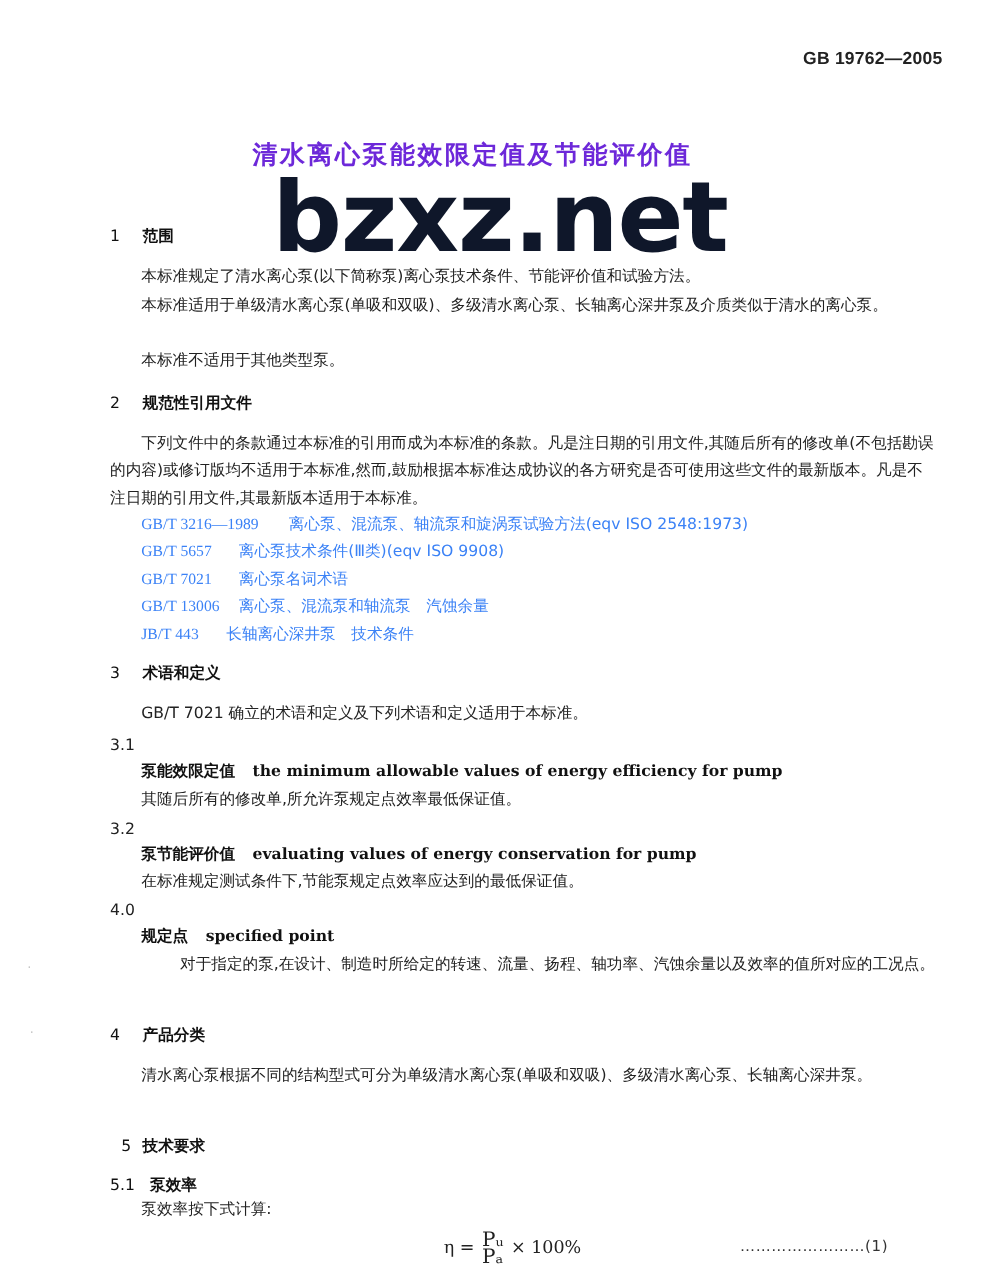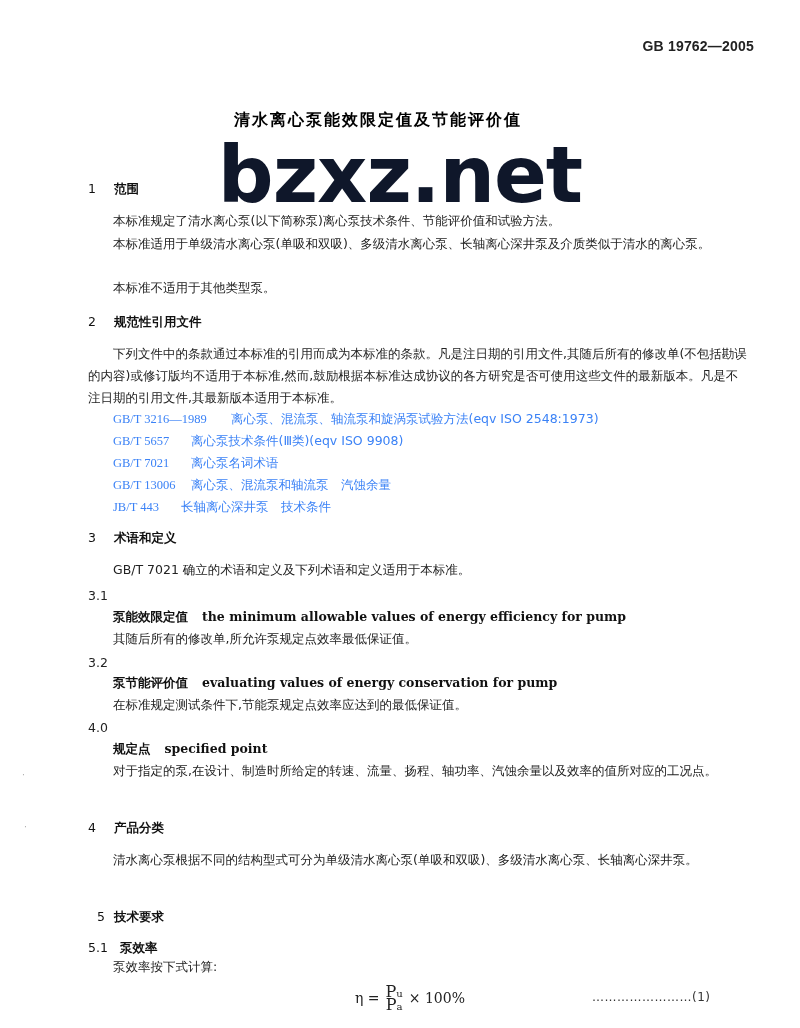--- a/index.html
+++ b/index.html
@@ -8,21 +8,21 @@
     font-family: "DejaVu Serif", "Liberation Serif", serif;
     color: #1a1a1a;
   }
   .abs { position: absolute; }
   .std-code {
     top: 38px; right: 46px; font-family: "Liberation Sans", "DejaVu Sans", sans-serif;
     font-size: 14px; font-weight: bold; color: #222; letter-spacing: 0.2px;
   }
   .title {
     top: 110px; left: 0; width: 756px; text-align: center;
-    font-family: "DejaVu Sans", sans-serif; font-size: 16px; font-weight: bold; letter-spacing: 2px; color: #000000;
+    font-family: "DejaVu Sans", sans-serif; font-size: 20px; font-weight: bold; letter-spacing: 2px; color: #6d28d9;
   }
   .watermark {
     top: 140px; left: 200px; width: 400px; text-align: center;
     font-family: "DejaVu Sans", "Liberation Sans", sans-serif; font-weight: bold;
     font-size: 78px; color: #0f172a; letter-spacing: -1px; line-height: 70px;
     z-index: 0;
   }
   .content { position: absolute; left: 88px; top: 0; width: 660px; z-index: 1; }
   .h1 {
     position: absolute; font-family: "DejaVu Sans", sans-serif; font-size: 12.5px; font-weight: bold; color: #111;
@@ -104,21 +104,21 @@
   <div class="subnum" style="top:655px;">3.2</div>
   <div class="term" style="top:675px;">
     <span>泵节能评价值</span><span class="en">evaluating values of energy conservation for pump</span>
   </div>
   <div class="p indent" style="top:694px;">在标准规定测试条件下,节能泵规定点效率应达到的最低保证值。</div>
 
   <div class="subnum" style="top:720px;">4.0</div>
   <div class="term" style="top:741px;">
     <span>规定点</span><span class="en">specified point</span>
   </div>
-  <div class="p indent" style="top:760px;">对于指定的泵,在设计、制造时所给定的转速、流量、扬程、轴功率、汽蚀余量以及效率的值所对应的工况点。</div>
+  <div class="p indent" style="top:760px;text-align:right;">对于指定的泵,在设计、制造时所给定的转速、流量、扬程、轴功率、汽蚀余量以及效率的值所对应的工况点。</div>
 
   <div class="h1" style="top:820px;left:0;">
     <span class="num">4</span><span>产品分类</span>
   </div>
   <div class="p indent" style="top:849px;">清水离心泵根据不同的结构型式可分为单级清水离心泵(单吸和双吸)、多级清水离心泵、长轴离心深井泵。</div>
 
   <div class="h1" style="top:909px;left:0;text-align:center;">
     <span class="num">5</span><span>技术要求</span>
   </div>
   <div class="h1" style="top:940px;left:0;">

